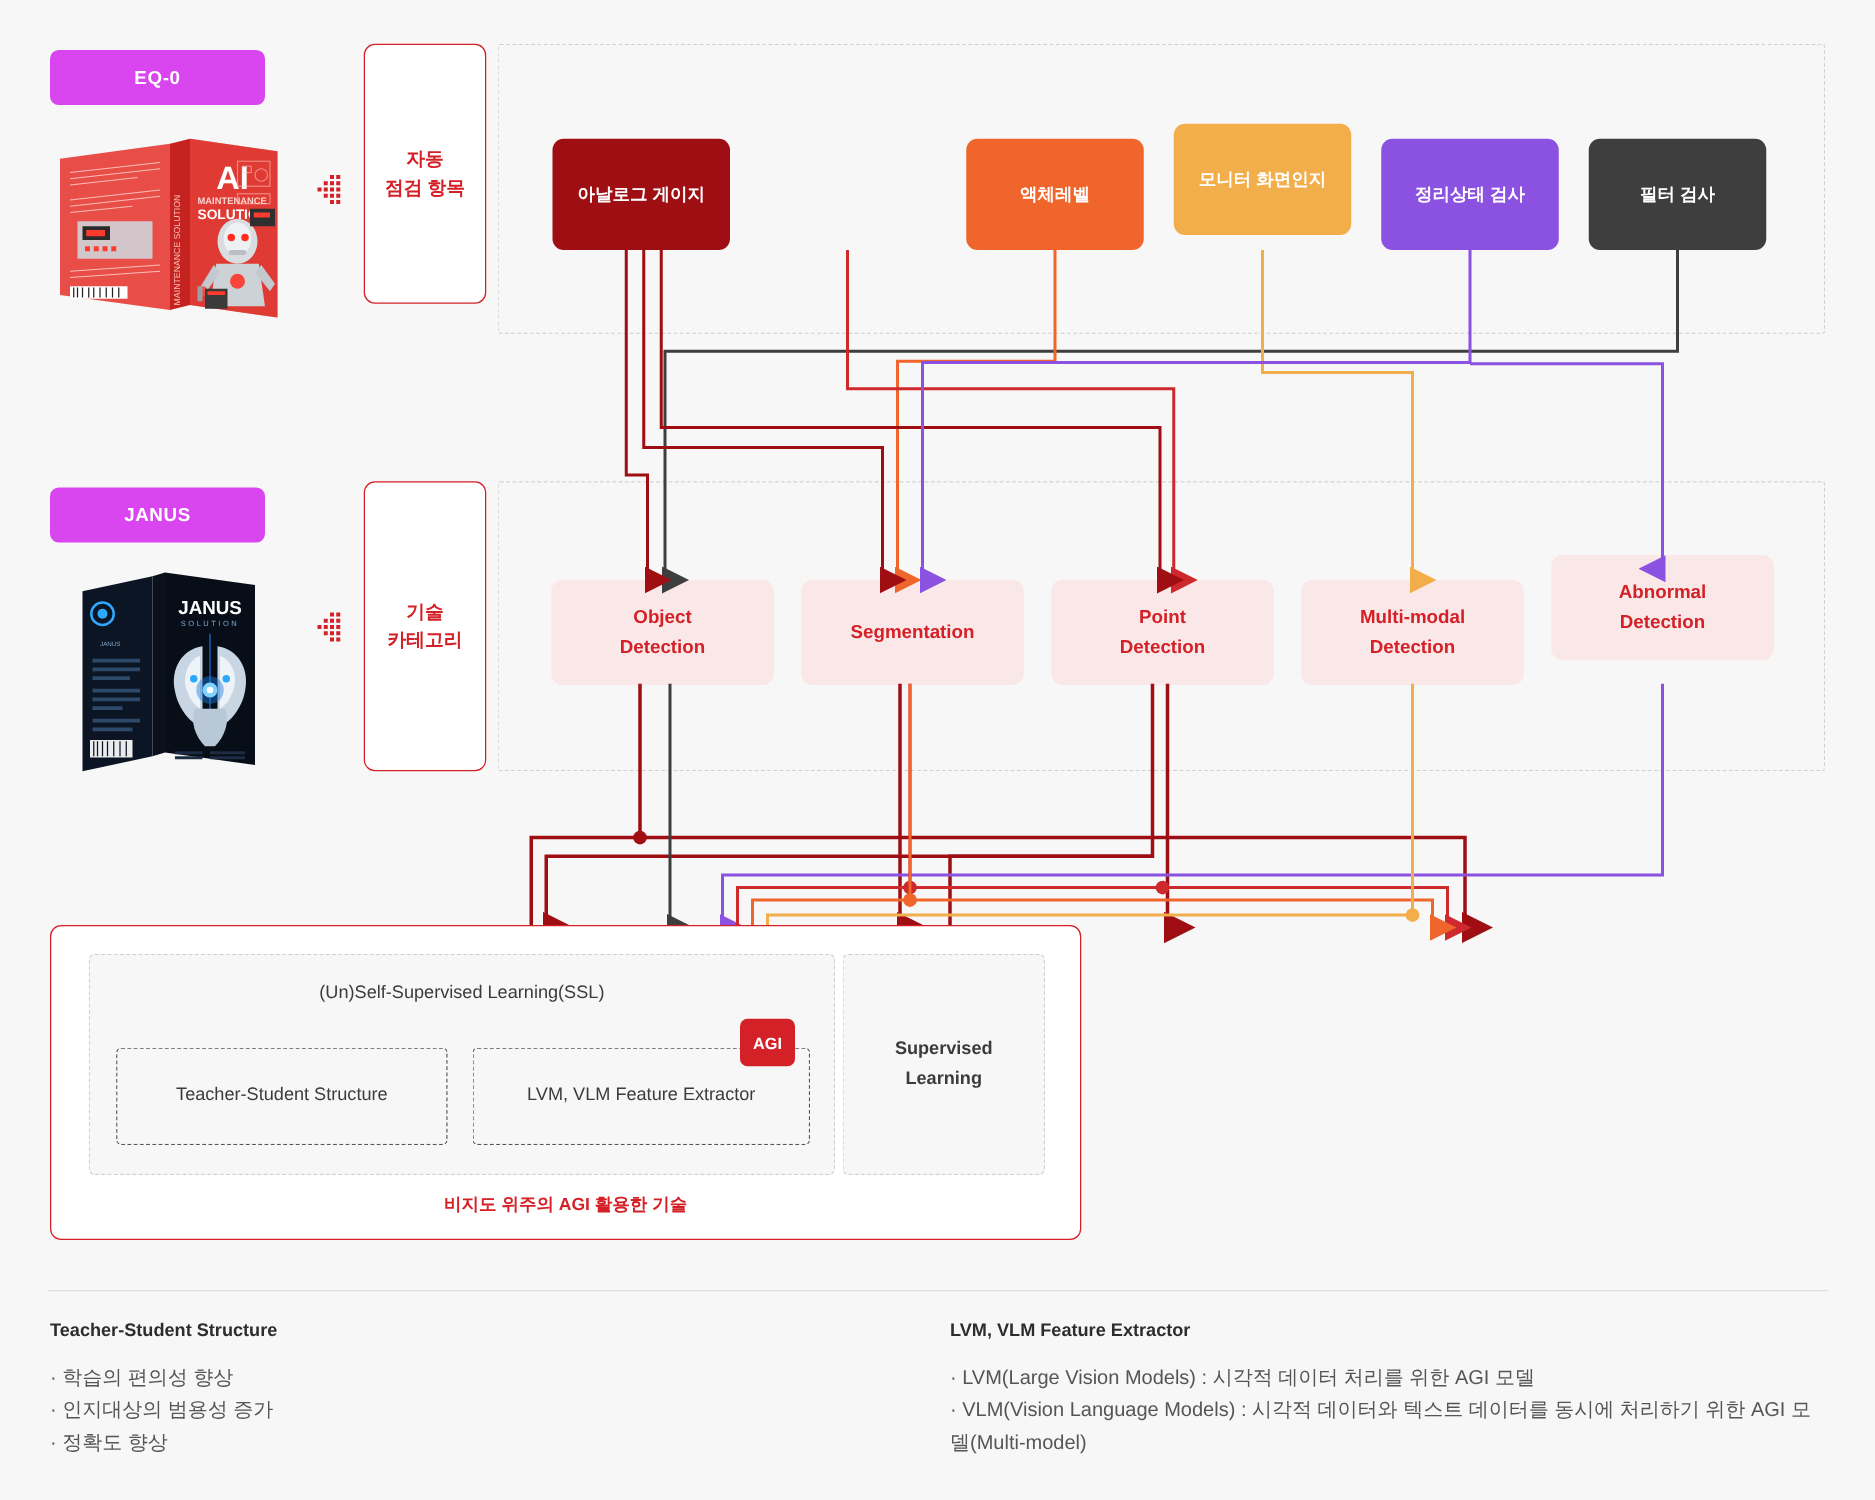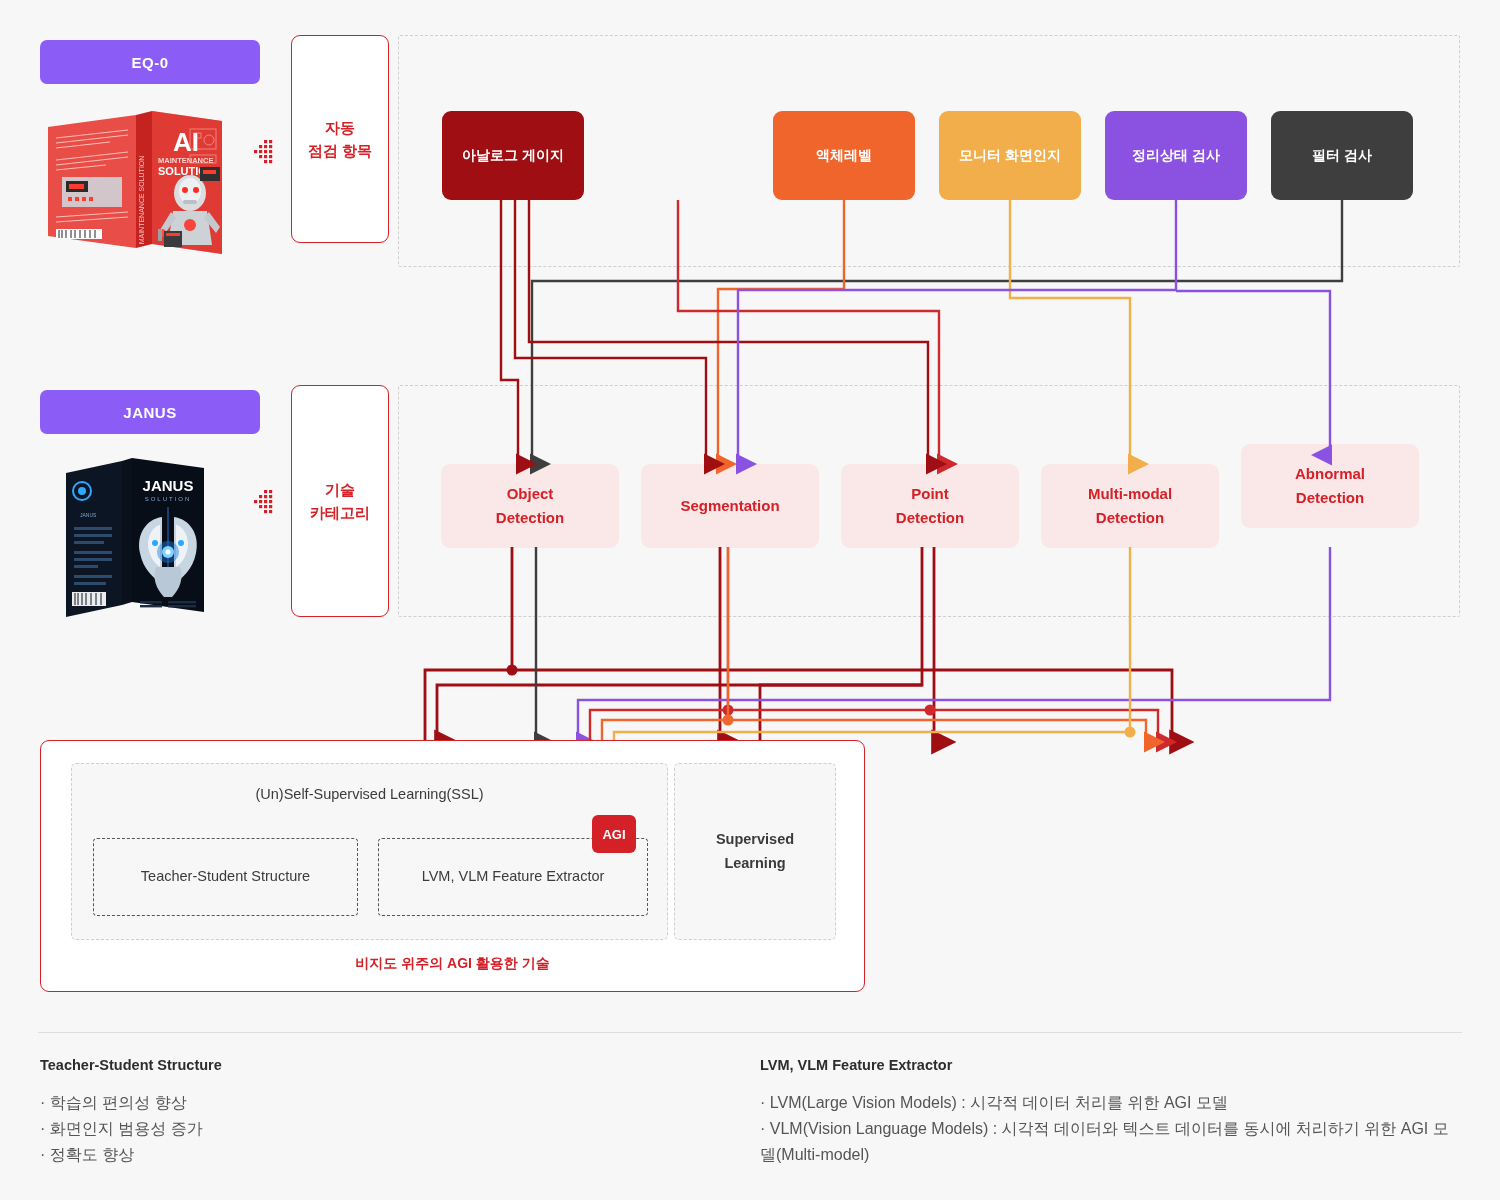--- a/index.html
+++ b/index.html
@@ -7,23 +7,23 @@
     width: 1500px; height: 1200px;
     background: #f7f7f7;
     font-family: "Liberation Sans", "DejaVu Sans", sans-serif;
     overflow: hidden;
   }
   #root { position: relative; width: 1500px; height: 1200px; }
 
   
   .brand-chip {
     position: absolute;
-    width: 220px; height: 44px;
+    width: 172px; height: 44px;
     border-radius: 7px;
-    background: #8b5cf6;
+    background: #d946ef;
     color: #fff;
     font-size: 15px; font-weight: 700; letter-spacing: .5px;
     display: flex; align-items: center; justify-content: center;
   }
 
   
   .prodbox { position: absolute; }
   .prodbox svg { display: block; }
 
   
@@ -320,21 +320,21 @@
   </div>
 
   <div class="band" style="left:398px; top:35px; width:1062px; height:232px;"></div>
 
   <div class="topbox" style="left:442px; top:111px; background:#9E0E13;">
     <span>아날로그 게이지</span>
   </div>
   <div class="topbox" style="left:773px; top:111px; background:#F0652B;">
     <span>액체레벨</span>
   </div>
-  <div class="topbox" style="left:939px; top:111px; background:#F2AE4A;">
+  <div class="topbox" style="left:939px; top:99px; background:#F2AE4A;">
     <span>모니터 화면인지</span>
   </div>
   <div class="topbox" style="left:1105px; top:111px; background:#8B51E0;">
     <span>정리상태 검사</span>
   </div>
   <div class="topbox" style="left:1271px; top:111px; background:#3E3E3E;">
     <span>필터 검사</span>
   </div>
 
   <div class="brand-chip" style="left:40px; top:390px;">JANUS</div>
@@ -473,20 +473,20 @@
     <div class="panel-caption" style="top:214px;">비지도 위주의 AGI 활용한 기술</div>
   </div>
 
   <div class="agi-badge" style="left:592px; top:815px;">AGI</div>
 
 
   <div class="divider" style="left:38px; top:1032px; width:1424px;"></div>
 
   <div class="foot-title" style="left:40px; top:1057px;">Teacher-Student Structure</div>
   <div class="foot-line" style="left:40px; top:1090px;">· 학습의 편의성 향상</div>
-  <div class="foot-line" style="left:40px; top:1116px;">· 화면인지 범용성 증가</div>
+  <div class="foot-line" style="left:40px; top:1116px;">· 인지대상의 범용성 증가</div>
   <div class="foot-line" style="left:40px; top:1142px;">· 정확도 향상</div>
 
   <div class="foot-title" style="left:760px; top:1057px;">LVM, VLM Feature Extractor</div>
   <div class="foot-line" style="left:760px; top:1090px; width:700px;">· LVM(Large Vision Models) : 시각적 데이터 처리를 위한 AGI 모델</div>
   <div class="foot-line" style="left:760px; top:1116px; width:700px;">· VLM(Vision Language Models) : 시각적 데이터와 텍스트 데이터를 동시에 처리하기 위한 AGI 모델(Multi-model)</div>
 
 </div>
 
 </body></html>

